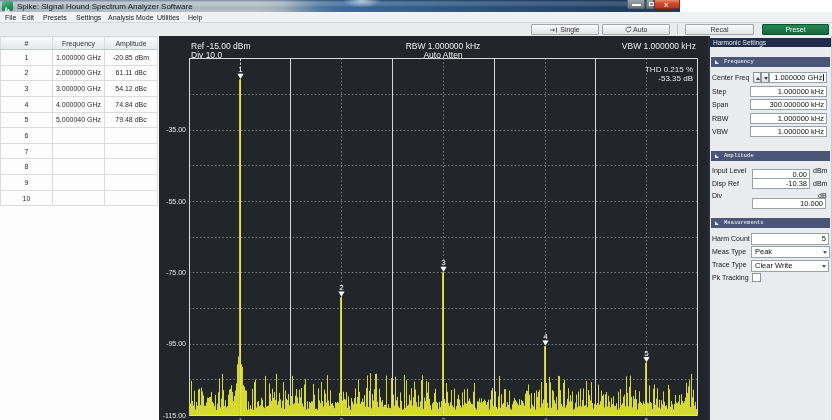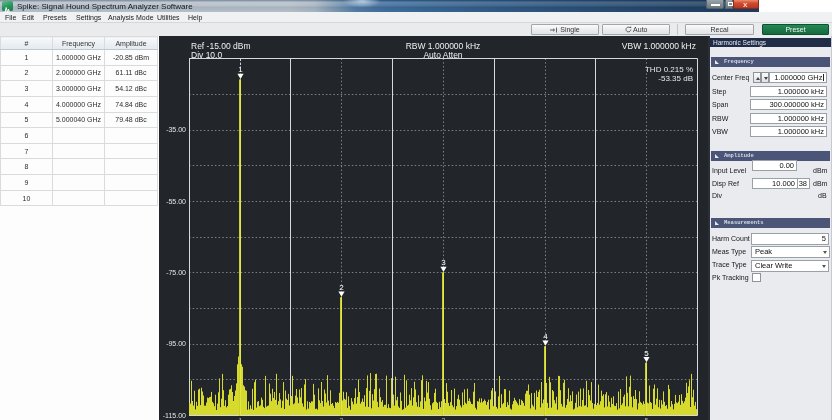--- a/index.html
+++ b/index.html
@@ -1,18 +1,18 @@
 <!DOCTYPE html>
 <html><head><meta charset="utf-8"><style>
 * { margin:0; padding:0; box-sizing:border-box; }
 html,body { width:832px; height:420px; overflow:hidden; font-family:"Liberation Sans", sans-serif; }
 #win { position:absolute; left:0; top:0; width:832px; height:420px; background:#fff; }
 
 
-#title { position:absolute; left:0; top:0; width:759px; height:12px;
+#title { position:absolute; left:0; top:0; width:680px; height:12px;
   background:linear-gradient(to bottom, rgba(20,40,70,.28) 0%, rgba(20,40,70,.28) 8%, rgba(255,255,255,.16) 16%, rgba(255,255,255,.10) 45%, rgba(0,0,0,.06) 60%, rgba(0,0,0,0) 100%),
   linear-gradient(to right,#b5bfc9 0%,#b3bec8 38%,#a6b4c2 41.5%,#7d99b2 44%,#527ba4 47%,#3f6d9c 51%,#396793 56%,#315a85 66%,#284c72 80%,#224264 91%,#1e3c5c 100%); }
 #title .hl { position:absolute; left:338px; top:0; width:48px; height:12px; background:radial-gradient(ellipse 26px 9px at 50% 10%, rgba(205,222,238,.8), rgba(205,222,238,0) 72%); }
 #ticon { position:absolute; left:2px; top:1px; width:11px; height:10px; background:linear-gradient(160deg,#5cc08a,#27935c 55%,#1e7c4c); border-radius:1.5px; }
 #ttext { position:absolute; left:17px; top:1.5px; font-size:8px; color:#10161c; }
 .cbtn { position:absolute; top:0; height:9px; }
 #bmin { right:35px; width:18px; background:linear-gradient(#9aa4ad,#6d7780); border:1px solid #5a626a; border-top:none; border-radius:0 0 2px 2px; }
 #bmax { right:26px; width:8px; background:linear-gradient(#9aa4ad,#6d7780); border:1px solid #5a626a; border-top:none; }
 #bclose { right:0px; width:26px; background:linear-gradient(#e98b68,#cf4b33 40%,#b83722); border:1px solid #8e2a1a; border-top:none; border-radius:0 0 2px 2px; }
 #bmin span { position:absolute; left:4px; top:4px; width:9px; height:2px; background:#fff; }
@@ -218,27 +218,27 @@
     <div class="plabel" style="top:52px">Step</div>
     <div class="pinput" style="left:40px;top:50px;width:77px;height:11px">1.000000 kHz</div>
     <div class="plabel" style="top:65px">Span</div>
     <div class="pinput" style="left:40px;top:63.4px;width:77px;height:11px">300.000000 kHz</div>
     <div class="plabel" style="top:79px">RBW</div>
     <div class="pinput" style="left:40px;top:76.8px;width:77px;height:11px">1.000000 kHz</div>
     <div class="plabel" style="top:92px">VBW</div>
     <div class="pinput" style="left:40px;top:90.2px;width:77px;height:11px">1.000000 kHz</div>
     <div class="sechdr" style="top:115px"><i></i>Amplitude</div>
     <div class="plabel" style="top:131px">Input Level</div>
-    <div class="pinput" style="left:42px;top:124px;width:45px;height:11px">0.00</div>
+    <div class="pinput" style="left:42px;top:133px;width:58px;height:11px">0.00</div>
     <div class="punit" style="left:103px;top:131px">dBm</div>
     <div class="plabel" style="top:144px">Disp Ref</div>
     <div class="pinput" style="left:42px;top:142px;width:58px;height:11px">-10.38</div>
     <div class="punit" style="left:103px;top:144px">dBm</div>
     <div class="plabel" style="top:156px">Div</div>
-    <div class="pinput" style="left:42px;top:142px;width:46px;height:11px">10.000</div>
+    <div class="pinput" style="left:42px;top:162px;width:74px;height:11px">10.000</div>
     <div class="punit" style="left:108px;top:156px">dB</div>
     <div class="sechdr" style="top:182px"><i></i>Measurements</div>
     <div class="plabel" style="top:199px">Harm Count</div>
     <div class="pinput" style="left:41px;top:197px;width:78px;height:12px">5</div>
     <div class="plabel" style="top:212px">Meas Type</div>
     <div class="dd" style="left:41px;top:209.7px;width:79px;height:12px">Peak<i></i></div>
     <div class="plabel" style="top:225px">Trace Type</div>
     <div class="dd" style="left:41px;top:223.8px;width:78px;height:12px">Clear Write<i></i></div>
     <div class="plabel" style="top:238px">Pk Tracking</div>
     <div class="chk" style="left:42px;top:237px"></div>

